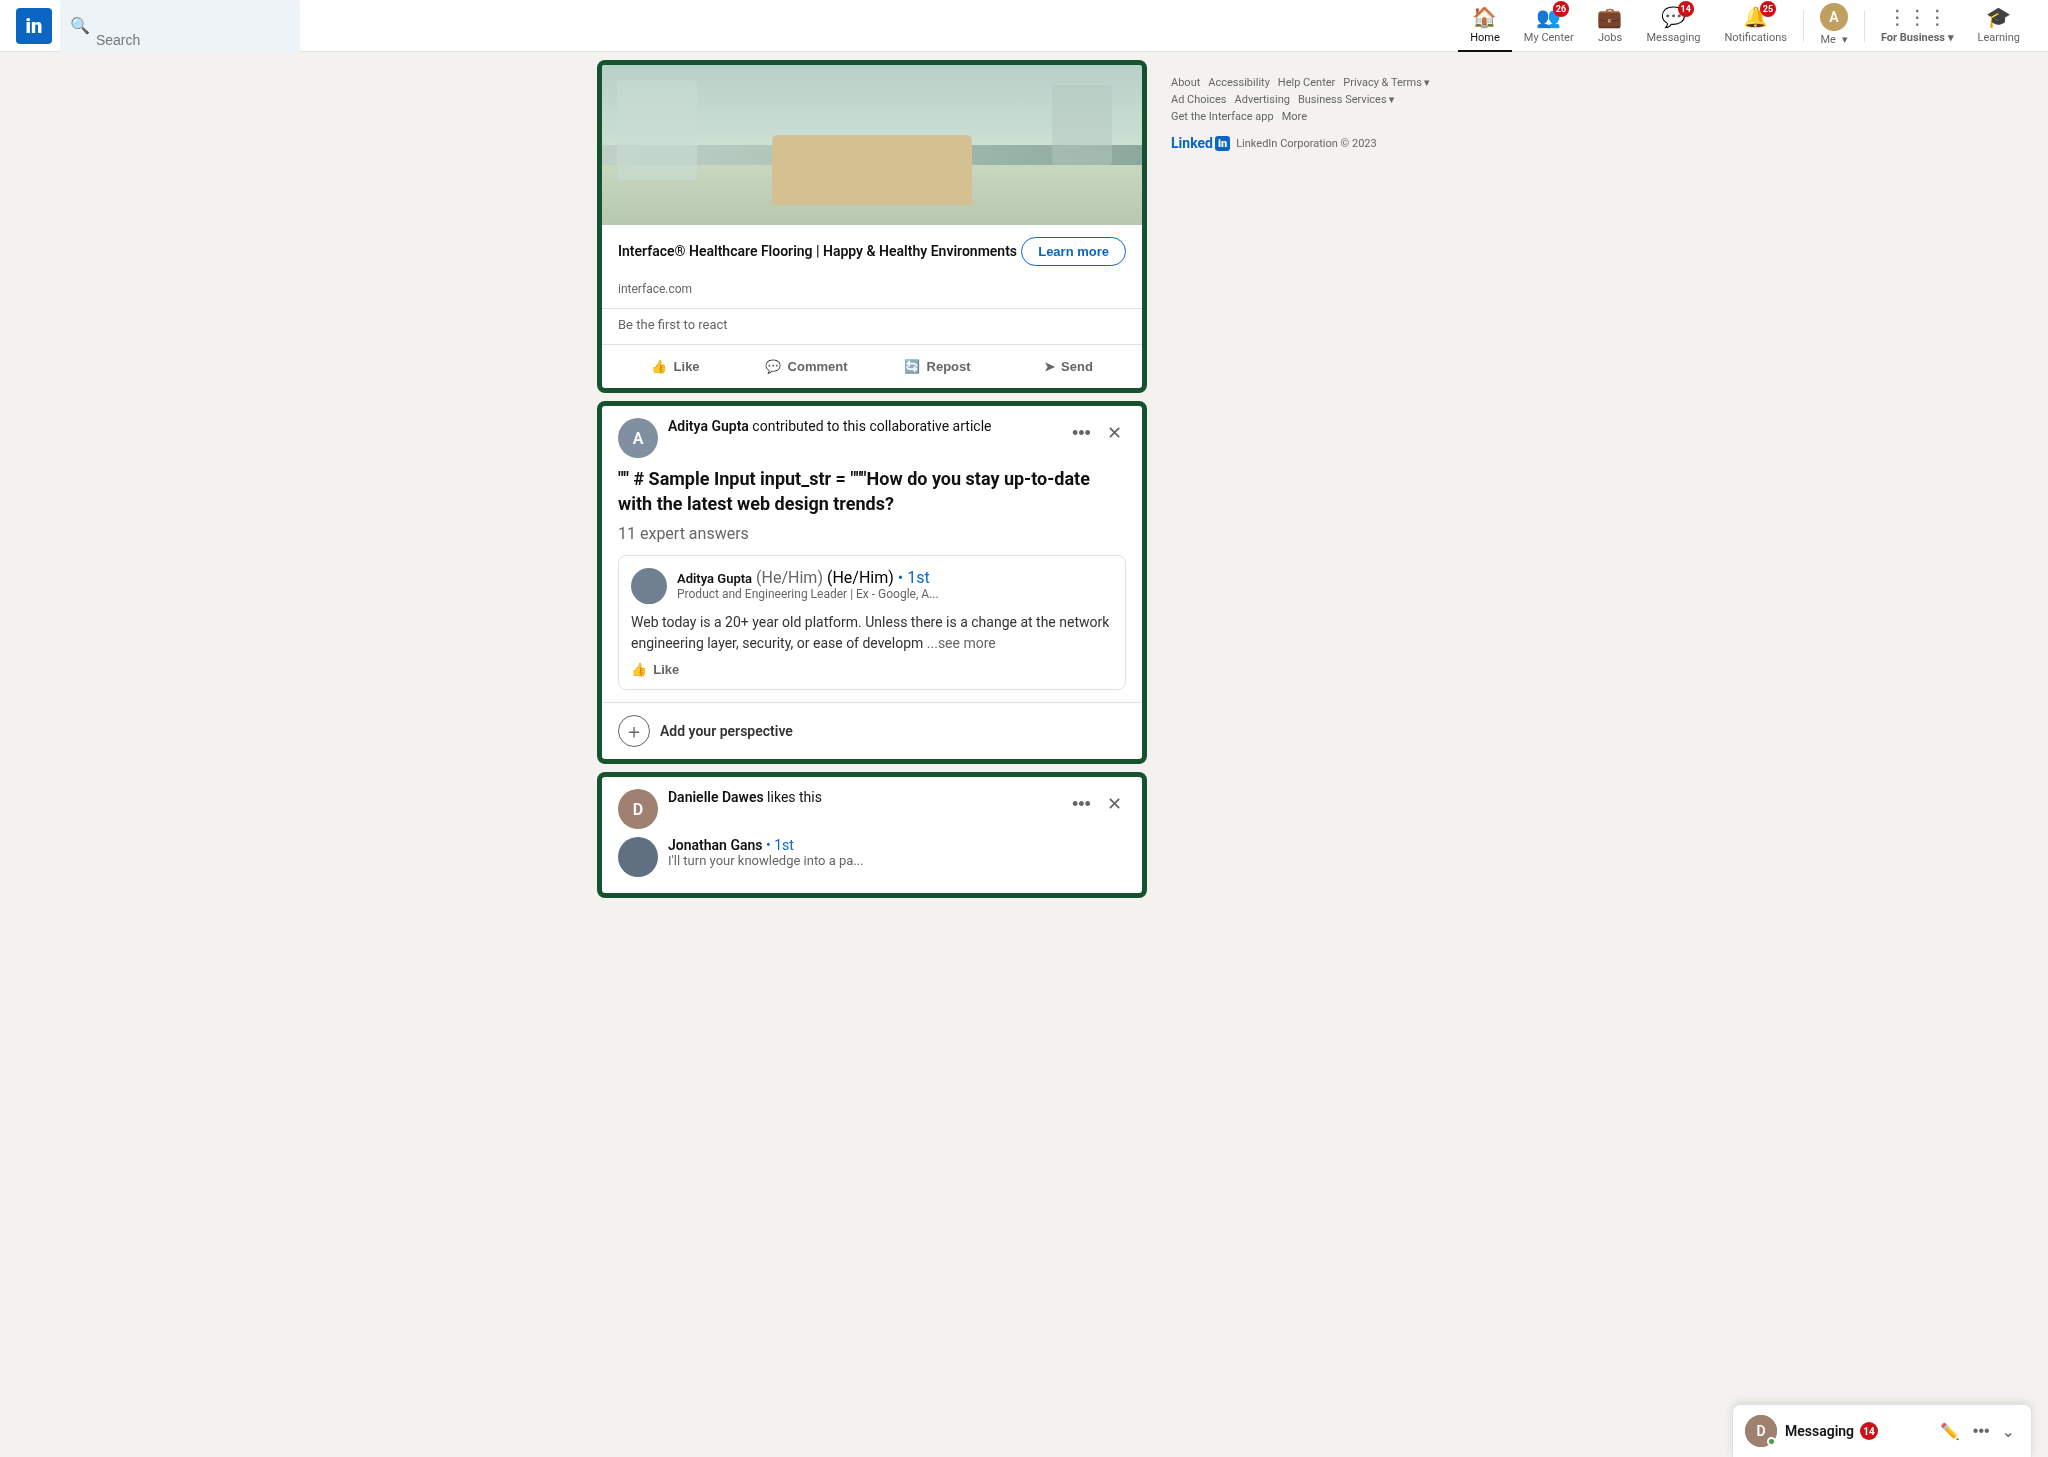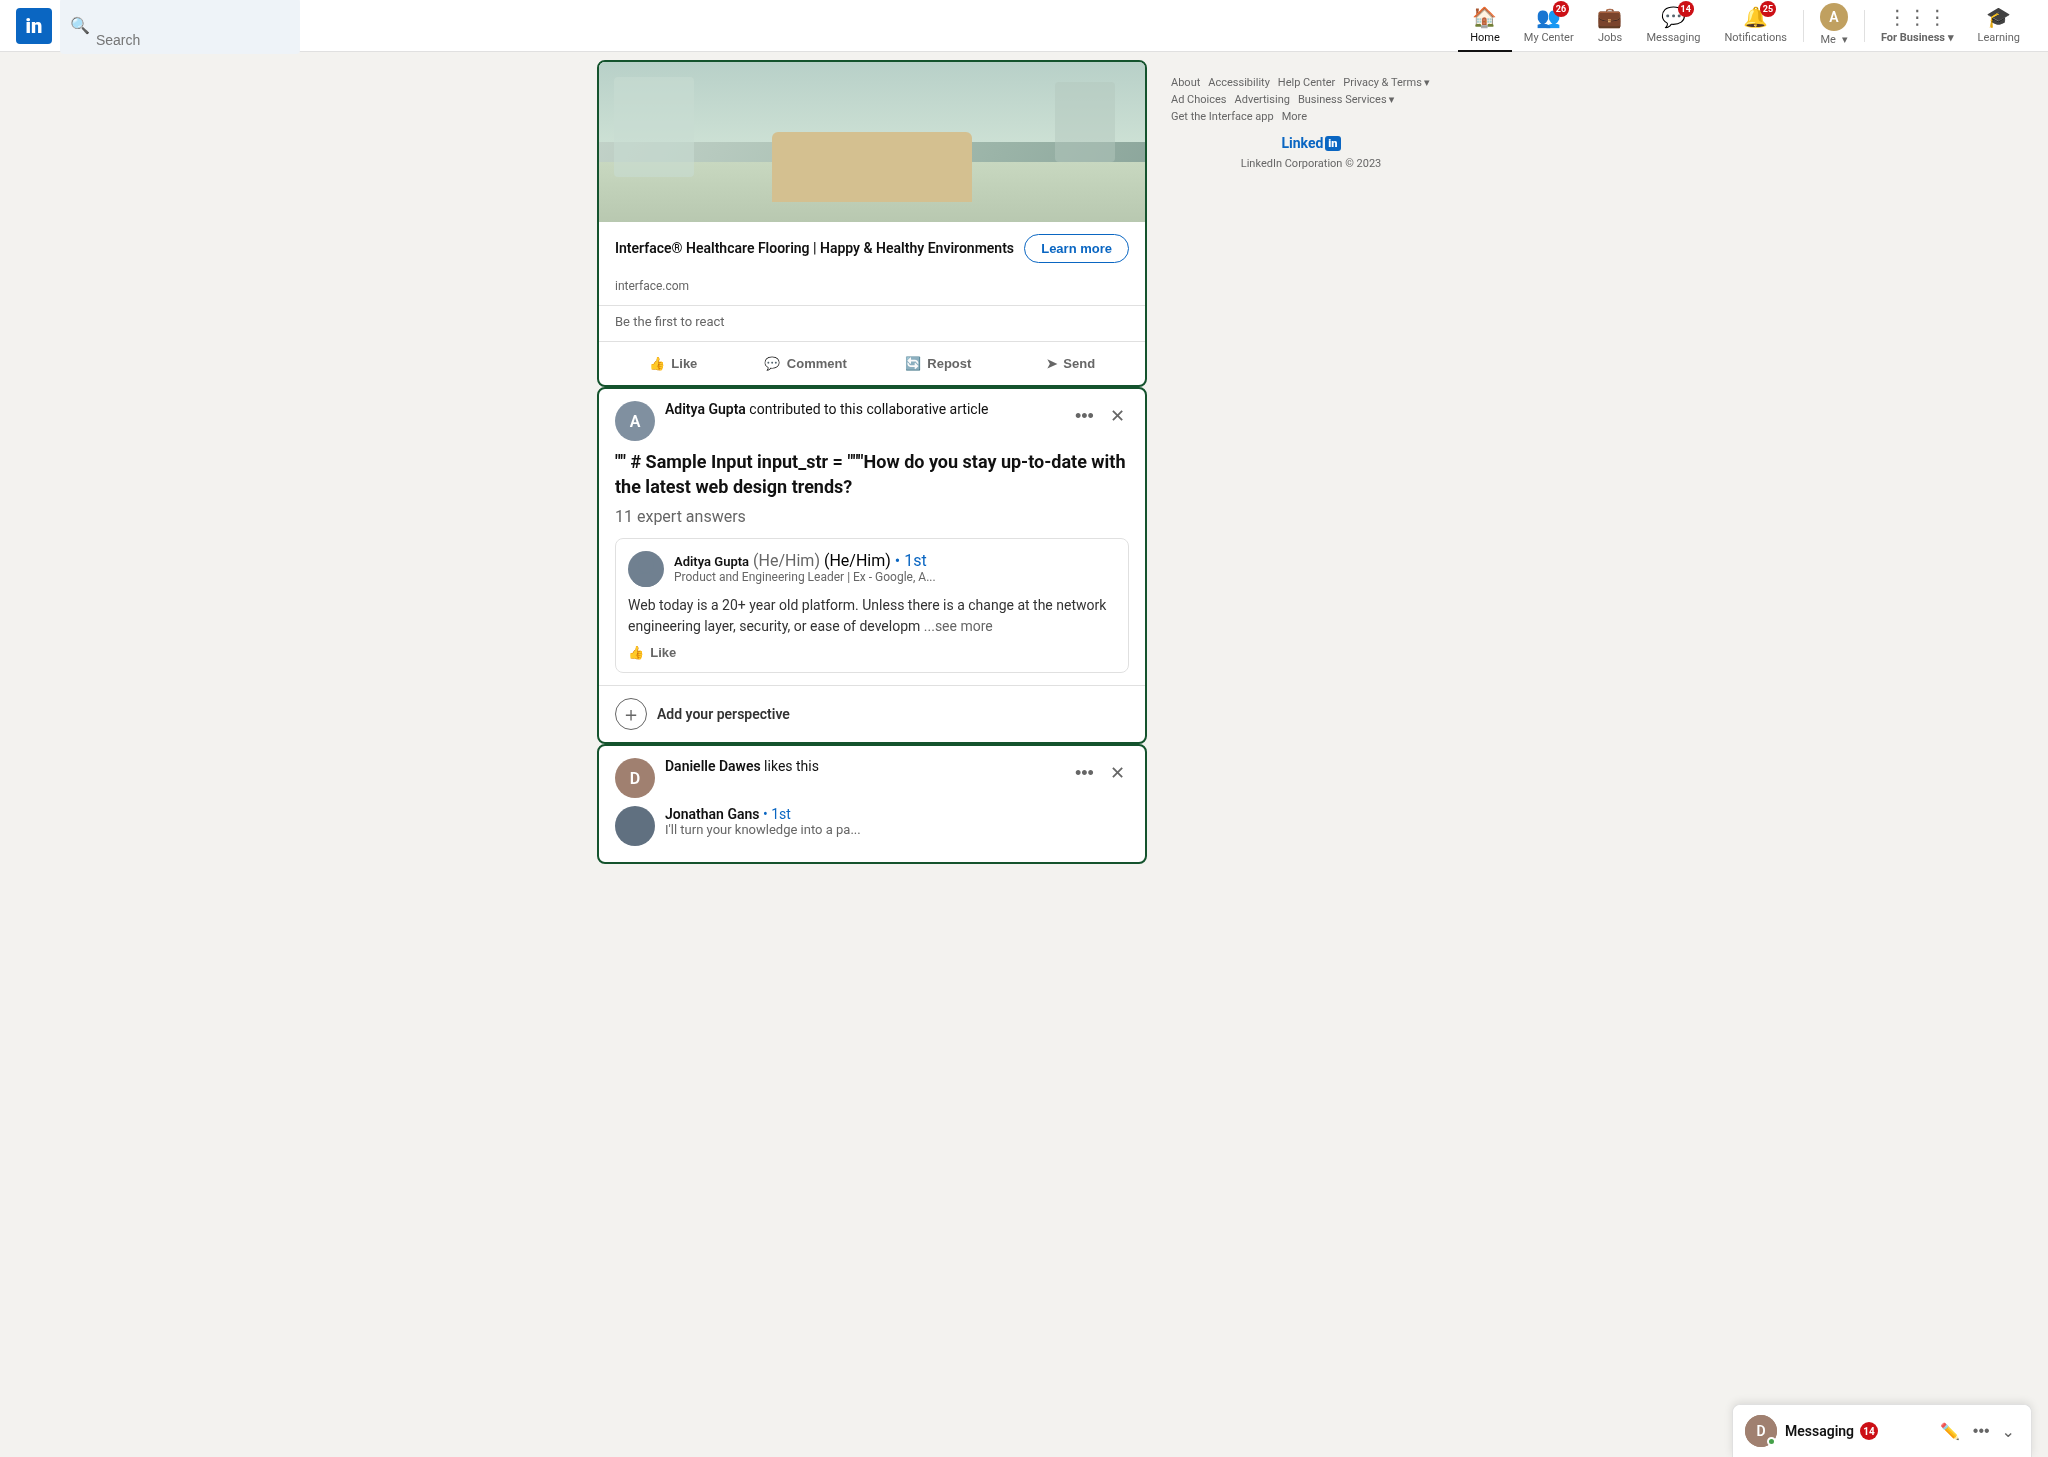--- a/index.html
+++ b/index.html
@@ -17,21 +17,21 @@
     .nav-items { display: flex; align-items: center; margin-left: auto; gap: 0; }
     .nav-item { display: flex; flex-direction: column; align-items: center; padding: 0 12px; cursor: pointer; color: #666; font-size: 11px; gap: 2px; position: relative; height: 52px; justify-content: center; border-bottom: 2px solid transparent; }
     .nav-item.active { color: #111; border-bottom-color: #111; }
     .nav-icon { font-size: 20px; position: relative; }
     .badge { position: absolute; top: -4px; right: -8px; background: #cc1016; color: #fff; border-radius: 50%; font-size: 9px; font-weight: 700; min-width: 16px; height: 16px; display: flex; align-items: center; justify-content: center; padding: 0 3px; }
     .nav-divider { width: 1px; height: 32px; background: #e0e0e0; margin: 0 4px; }
     .nav-avatar { width: 28px; height: 28px; border-radius: 50%; background: #c0a060; overflow: hidden; display: flex; align-items: center; justify-content: center; color: #fff; font-size: 14px; font-weight: 600; }
     .nav-item-label { font-size: 11px; }
 
     
-    .card { background: #fff; border-radius: 8px; border: 2px solid #14532d; overflow: hidden; }
+    .card { background: #fff; border-radius: 8px; border: 5px solid #14532d; margin-bottom: 8px; overflow: hidden; }
     .ad-content { padding: 12px 16px; display: flex; align-items: center; justify-content: space-between; }
     .ad-title { font-size: 14px; font-weight: 600; color: #111; line-height: 1.4; }
     .ad-domain { font-size: 12px; color: #666; padding: 4px 16px 12px; }
     .learn-more-btn { border: 1.5px solid #0a66c2; color: #0a66c2; background: transparent; border-radius: 20px; padding: 6px 16px; font-size: 13px; font-weight: 600; cursor: pointer; white-space: nowrap; flex-shrink: 0; }
 
     
     .action-bar { display: flex; align-items: center; padding: 4px 8px; border-top: 1px solid #e0e0e0; }
     .action-btn { display: flex; align-items: center; gap: 6px; padding: 10px 12px; border-radius: 4px; cursor: pointer; color: #666; font-size: 13px; font-weight: 600; flex: 1; justify-content: center; border: none; background: none; }
     .reaction-text { padding: 8px 16px 12px; font-size: 13px; color: #666; border-top: 1px solid #e0e0e0; }
 
@@ -61,21 +61,21 @@
     .answer-like { display: flex; align-items: center; gap: 6px; color: #666; font-size: 13px; font-weight: 600; cursor: pointer; padding: 8px 0 0; border: none; background: none; }
 
     .add-perspective { display: flex; align-items: center; gap: 10px; padding: 12px 16px; border-top: 1px solid #e0e0e0; cursor: pointer; }
     .add-btn { width: 32px; height: 32px; border-radius: 50%; border: 1.5px solid #666; display: flex; align-items: center; justify-content: center; color: #666; font-size: 20px; flex-shrink: 0; background: none; cursor: pointer; }
     .add-perspective-label { font-size: 14px; color: #333; font-weight: 600; }
 
     
     .footer-links { display: flex; flex-wrap: wrap; gap: 4px 8px; margin-bottom: 12px; }
     .footer-link { font-size: 11px; color: #666; cursor: pointer; }
     .footer-dropdown { display: inline-flex; align-items: center; gap: 2px; font-size: 11px; color: #666; cursor: pointer; }
-    .footer-brand { display: flex; align-items: center; gap: 6px; margin-top: 8px; font-size: 11px; color: #666; flex-direction: column; }
+    .footer-brand { display: flex; align-items: center; gap: 6px; margin-top: 8px; font-size: 11px; color: #666; }
     .li-logo { display: flex; align-items: center; gap: 2px; }
     .li-blue { color: #0a66c2; font-weight: 700; font-size: 14px; }
     .li-in { background: #0a66c2; color: #fff; border-radius: 3px; font-size: 11px; font-weight: 900; padding: 1px 3px; }
 
     
     .messaging-widget {
       position: fixed; bottom: 0; right: 16px;
       width: 300px; background: #fff; border-radius: 8px 8px 0 0;
       border: 1px solid #e0e0e0; border-bottom: none;
       box-shadow: 0 -2px 8px rgba(0,0,0,0.1);

